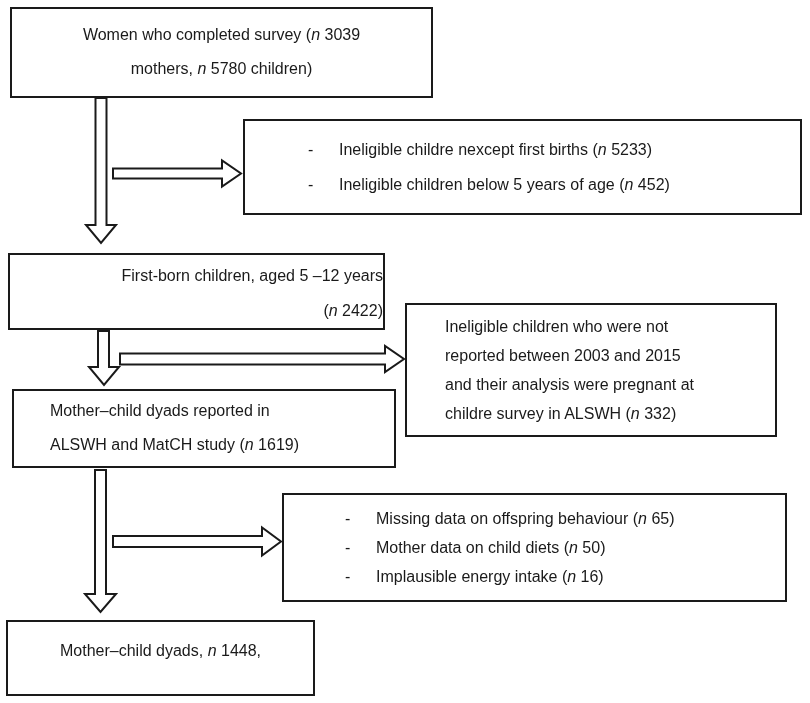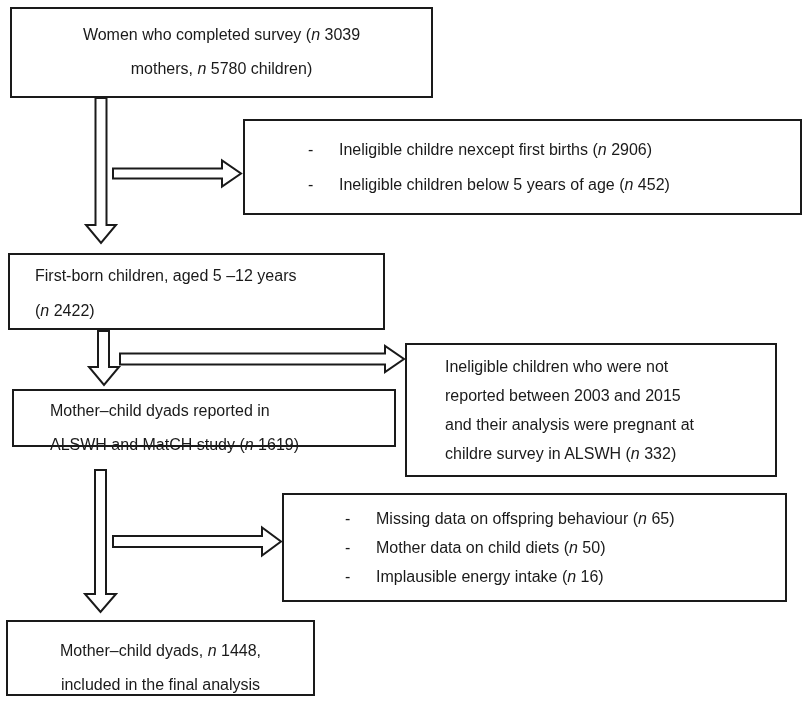--- a/index.html
+++ b/index.html
@@ -44,23 +44,23 @@
   .dash {
     display: inline-block;
     width: 31px;
     flex: 0 0 31px;
   }
   i { font-style: italic; }
 
   
   #box-survey        { left: 10px;  top: 7px;   width: 423px; height: 91px;  padding-top: 9px; }
   #box-excl-births   { left: 243px; top: 119px; width: 559px; height: 96px;  padding: 11px 0 0 63px; line-height: 35px; }
-  #box-firstborn     { left: 8px;   top: 253px; width: 377px; height: 77px;  padding: 3px 0 0 25px; line-height: 35px; }
-  #box-excl-reported { left: 405px; top: 303px; width: 372px; height: 134px; padding: 7px 0 0 38px; line-height: 29px; margin-top: 40px; }
-  #box-dyads         { left: 12px;  top: 389px; width: 384px; height: 58px;  padding: 3px 0 0 36px; }
+  #box-firstborn     { left: 8px;   top: 253px; width: 377px; height: 77px;  padding: 3px 0 0 25px; line-height: 35px; text-align: right; }
+  #box-excl-reported { left: 405px; top: 303px; width: 372px; height: 134px; padding: 7px 0 0 38px; line-height: 29px; }
+  #box-dyads         { left: 12px;  top: 389px; width: 384px; height: 79px;  padding: 3px 0 0 36px; }
   #box-excl-missing  { left: 282px; top: 493px; width: 505px; height: 109px; padding: 9px 0 0 61px; line-height: 29px; }
   #box-final         { left: 6px;   top: 620px; width: 309px; height: 76px;  padding-top: 12px; }
 </style>
 </head>
 <body>
 
 <div class="canvas">
 
   <svg class="arrow-layer" viewBox="0 0 810 703" xmlns="http://www.w3.org/2000/svg">
 
@@ -78,21 +78,21 @@
   </svg>
 
   <div class="box center" id="box-survey">
     <div class="line"><span>Women who completed survey (</span><i>n</i><span> 3039</span></div>
     <div class="line"><span>mothers, </span><i>n</i><span> 5780 children)</span></div>
   </div>
 
   <div class="box" id="box-excl-births">
     <div class="bullet">
       <span class="dash">-</span>
-      <span><span>Ineligible childre nexcept first births (</span><i>n</i><span> 2906)</span></span>
+      <span><span>Ineligible childre nexcept first births (</span><i>n</i><span> 5233)</span></span>
     </div>
     <div class="bullet">
       <span class="dash">-</span>
       <span><span>Ineligible children below 5 years of age (</span><i>n</i><span> 452)</span></span>
     </div>
   </div>
 
   <div class="box" id="box-firstborn">
     <div class="line"><span>First-born children, aged 5 –12 years</span></div>
     <div class="line"><span>(</span><i>n</i><span> 2422)</span></div>
@@ -120,16 +120,15 @@
       <span><span>Mother data on child diets (</span><i>n</i><span> 50)</span></span>
     </div>
     <div class="bullet">
       <span class="dash">-</span>
       <span><span>Implausible energy intake (</span><i>n</i><span> 16)</span></span>
     </div>
   </div>
 
   <div class="box center" id="box-final">
     <div class="line"><span>Mother–child dyads, </span><i>n</i><span> 1448,</span></div>
-    <div class="line"><span>included in the final analysis</span></div>
   </div>
 
 </div>
 
 </body></html>

